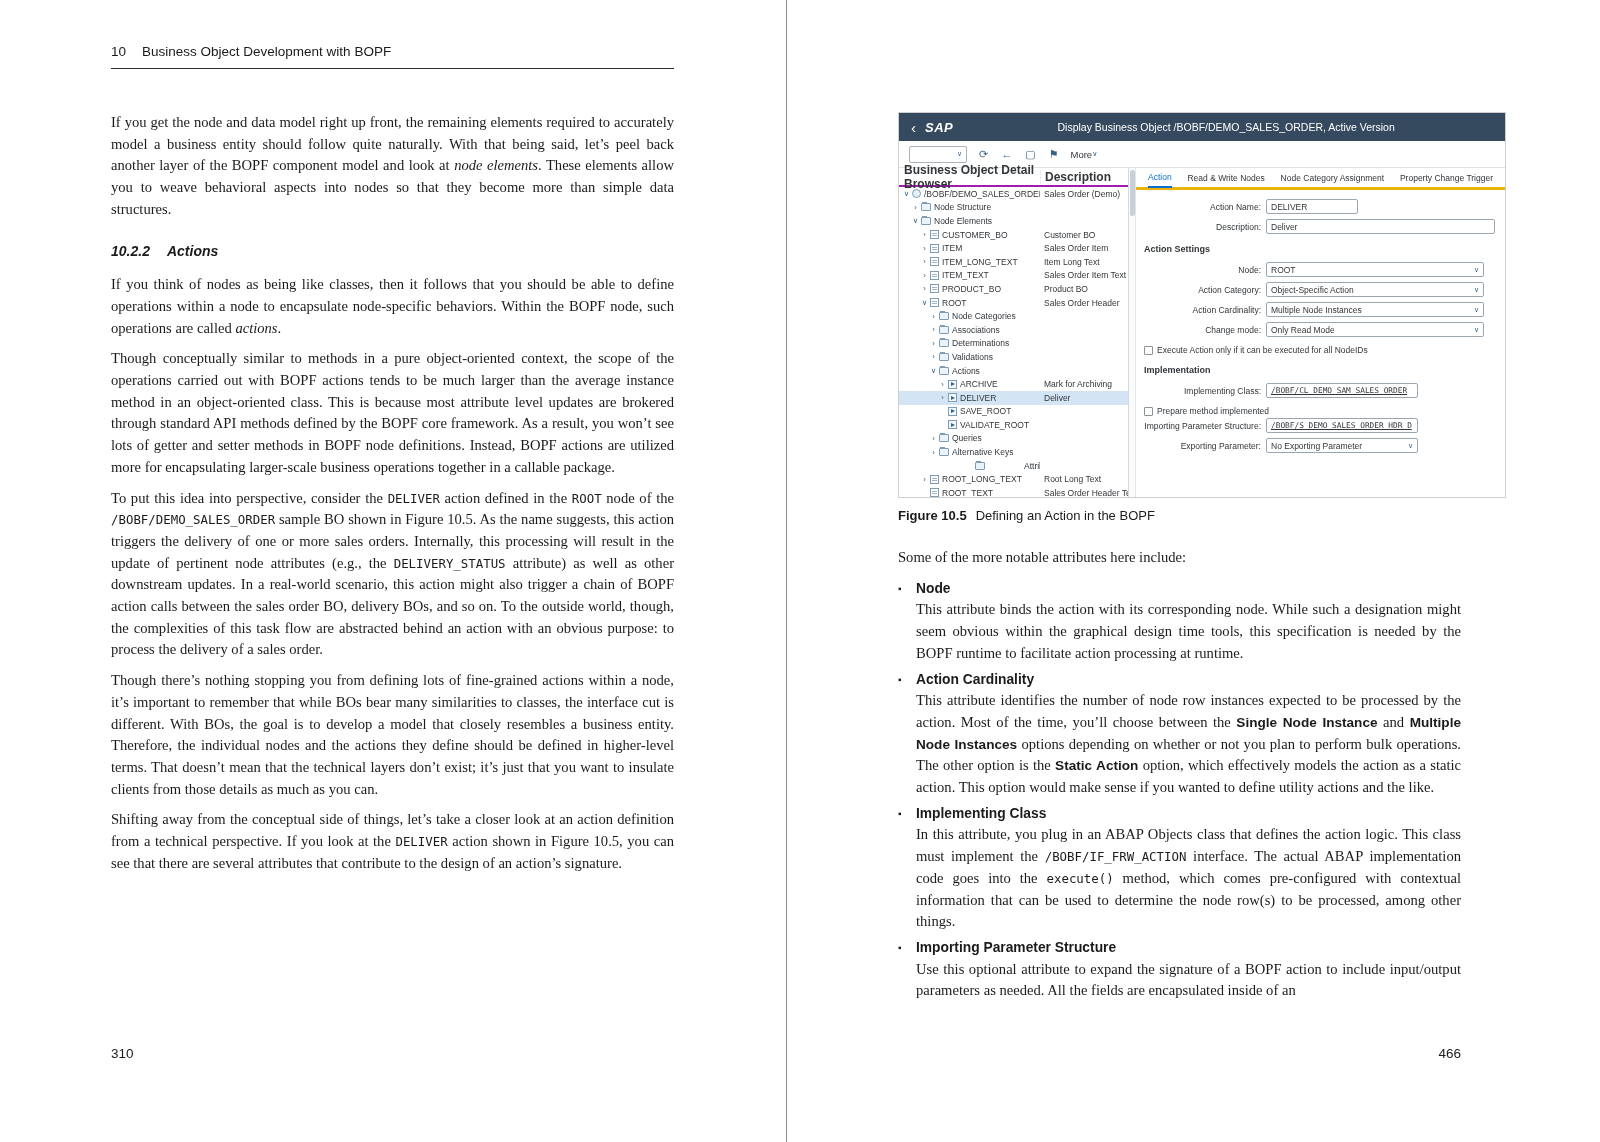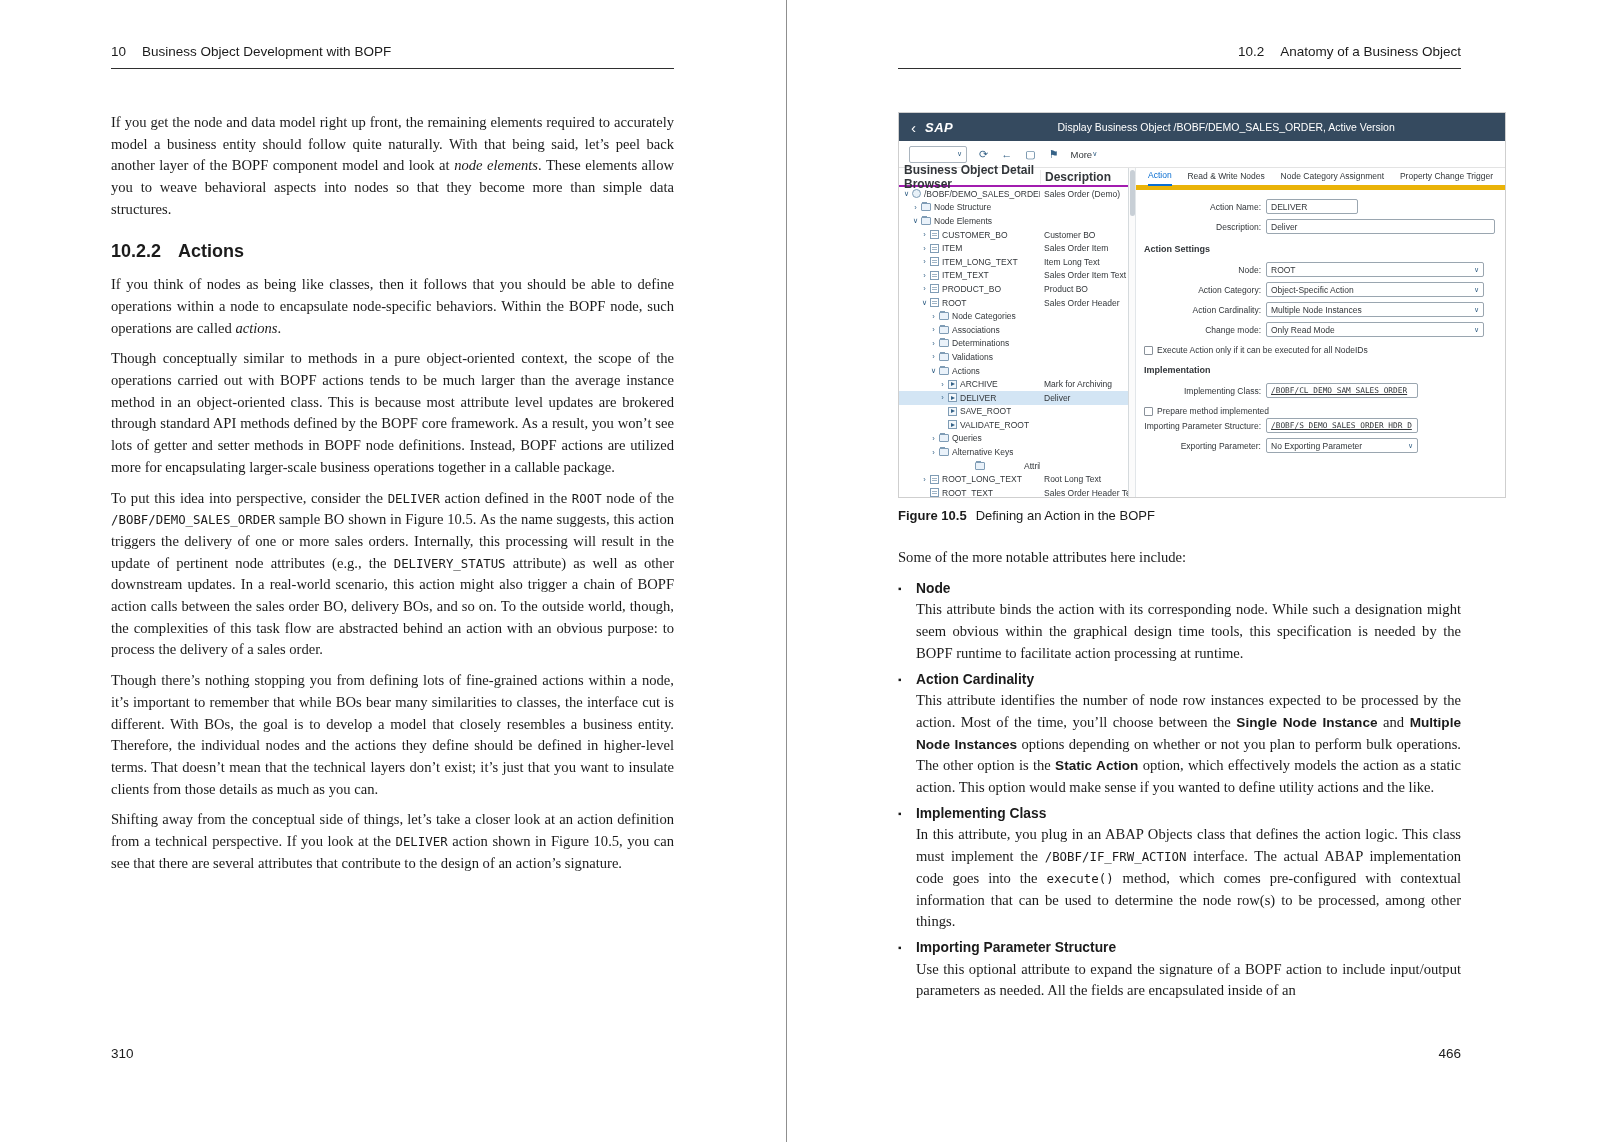--- a/index.html
+++ b/index.html
@@ -17,21 +17,21 @@
   .page-right .running-head { text-align:right; }
   .head-num { margin-right:16px; }
 
   .body-col { position:absolute; left:111px; width:563px; font-size:14.6px;
     line-height:21.7px; text-align:justify; }
   .page-left .body-col { top:112px; }
   .page-right .body-col { top:547px; }
 
   .para { margin-bottom:9px; }
   .section-heading { font-family:"Liberation Sans", sans-serif; font-weight:bold;
-    font-size:18px; margin:20px 0 12px 0; text-align:left; }
+    font-size:14px; margin:20px 0 12px 0; text-align:left;font-style:italic; }
   .sh-num { margin-right:17px; }
 
   .seg-i { font-style:italic; }
   .seg-m { font-family:"DejaVu Sans Mono", monospace; font-size:12.4px; }
   .seg-b { font-family:"Liberation Sans", sans-serif; font-weight:bold; font-size:13.6px; }
 
   .page-num { position:absolute; top:1046px; left:111px; width:563px;
     font-family:"Liberation Sans", sans-serif; font-size:13.5px; }
   .page-right .page-num { text-align:right; }
 
@@ -94,21 +94,21 @@
   .icon-action::before { content:""; position:absolute; left:2px; top:1.5px;
     border-left:4px solid #356287; border-top:2.5px solid transparent; border-bottom:2.5px solid transparent; }
   .icon-bo { width:9px; height:9px; border:1px solid #7f9cb5; border-radius:50%; background:#e8f1f8; }
 
   .tree-scrollbar { flex:none; width:7px; background:#fbfbfb; border-right:1px solid #e2e6e9; position:relative; }
   .tree-scrollbar .thumb { position:absolute; top:2px; left:1px; width:5px; height:46px;
     background:#c8cfd6; border-radius:3px; }
 
   .sap-detail { flex:1; display:flex; flex-direction:column; min-width:0; }
   .sap-tabs { flex:none; display:flex; justify-content:space-between; align-items:flex-end;
-    height:22px; padding:0 12px; border-bottom:5px solid #eab308; font-size:8.5px; }
+    height:22px; padding:0 12px; border-bottom:3px solid #eab308; font-size:8.5px; }
   .sap-tab { padding-bottom:4px; white-space:nowrap; }
   .sap-tab.active { color:var(--accent,#0a6ed1); border-bottom:2px solid var(--accent,#0a6ed1); margin-bottom:-1px; }
 
   .sap-form { flex:1; padding:9px 10px 0 6px; font-size:8.5px; overflow:hidden; }
   .f-row { display:flex; align-items:center; margin-bottom:5px; }
   .f-label { flex:none; width:124px; text-align:right; padding-right:5px; white-space:nowrap; }
   .f-input { height:15px; border:1px solid #9aa6b0; border-radius:2px; background:#fff;
     display:flex; align-items:center; padding:0 4px; white-space:nowrap; overflow:hidden; }
   .f-select { height:15px; border:1px solid #9aa6b0; border-radius:2px; background:#fff;
     display:flex; align-items:center; justify-content:space-between; padding:0 4px; white-space:nowrap; }
@@ -138,23 +138,20 @@
         <p class="para"><span>If you think of nodes as being like classes, then it follows that you should be able to define operations within a node to encapsulate node-specific behaviors. Within the BOPF node, such operations are called </span><span class="seg-i">actions</span><span>.</span></p>
         <p class="para"><span>Though conceptually similar to methods in a pure object-oriented context, the scope of the operations carried out with BOPF actions tends to be much larger than the average instance method in an object-oriented class. This is because most attribute level updates are brokered through standard API methods defined by the BOPF core framework. As a result, you won’t see lots of getter and setter methods in BOPF node definitions. Instead, BOPF actions are utilized more for encapsulating larger-scale business operations together in a callable package.</span></p>
         <p class="para"><span>To put this idea into perspective, consider the </span><span class="seg-m">DELIVER</span><span> action defined in the </span><span class="seg-m">ROOT</span><span> node of the </span><span class="seg-m">/BOBF/DEMO_SALES_ORDER</span><span> sample BO shown in Figure 10.5. As the name suggests, this action triggers the delivery of one or more sales orders. Internally, this processing will result in the update of pertinent node attributes (e.g., the </span><span class="seg-m">DELIVERY_STATUS</span><span> attribute) as well as other downstream updates. In a real-world scenario, this action might also trigger a chain of BOPF action calls between the sales order BO, delivery BOs, and so on. To the outside world, though, the complexities of this task flow are abstracted behind an action with an obvious purpose: to process the delivery of a sales order.</span></p>
         <p class="para"><span>Though there’s nothing stopping you from defining lots of fine-grained actions within a node, it’s important to remember that while BOs bear many similarities to classes, the interface cut is different. With BOs, the goal is to develop a model that closely resembles a business entity. Therefore, the individual nodes and the actions they define should be defined in higher-level terms. That doesn’t mean that the technical layers don’t exist; it’s just that you want to insulate clients from those details as much as you can.</span></p>
         <p class="para"><span>Shifting away from the conceptual side of things, let’s take a closer look at an action definition from a technical perspective. If you look at the </span><span class="seg-m">DELIVER</span><span> action shown in Figure 10.5, you can see that there are several attributes that contribute to the design of an action’s signature.</span></p>
       </div>
     <div class="page-num">310</div>
   </div>
 
   <div class="page page-right">
-    <div class="running-head">
-      <span class="head-num">10.2</span><span>Anatomy of a Business Object</span>
-    </div>
 
     <div class="fig">
       <div class="sap">
         <div class="sap-titlebar">
           <span class="sap-back">‹</span>
           <span class="sap-logo">SAP</span>
           <span class="sap-title">Display Business Object /BOBF/DEMO_SALES_ORDER, Active Version</span>
         </div>
         <div class="sap-toolbar">
           <span class="tb-combo">

